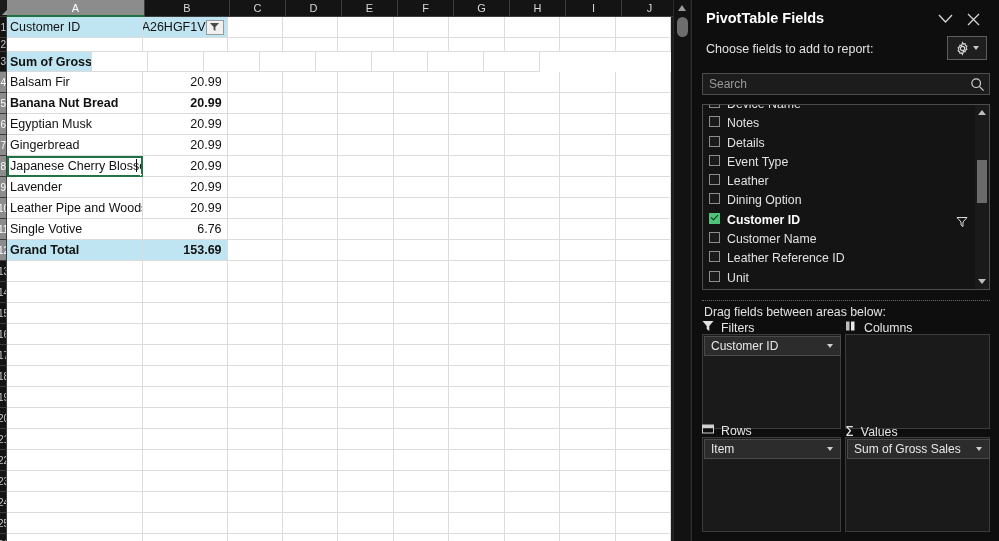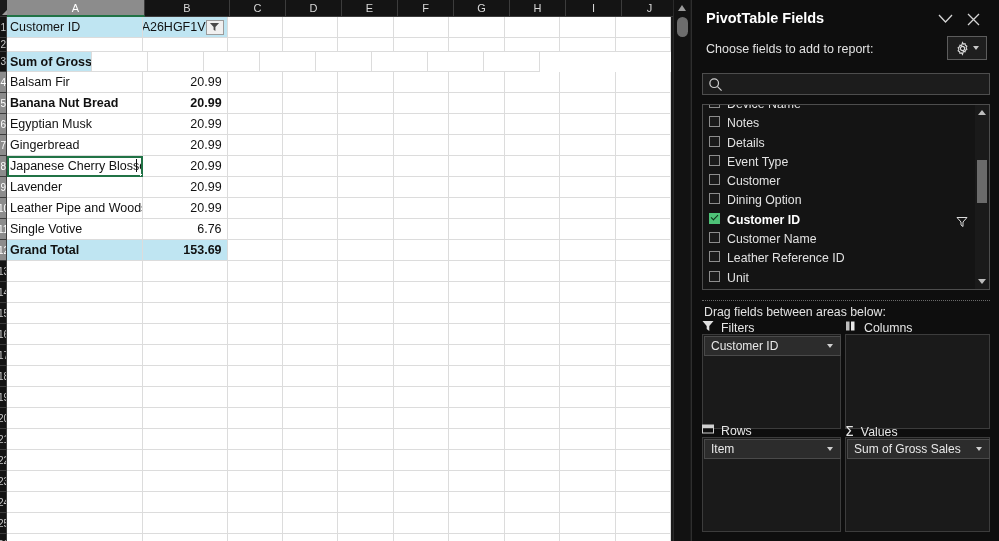--- a/index.html
+++ b/index.html
@@ -671,20 +671,21 @@
       <div id="gear-btn">
         <svg width="15" height="15" viewBox="0 0 20 20">
           <path fill="none" stroke="#d6d6d6" stroke-width="1.5" d="M10 7.2a2.8 2.8 0 1 0 0 5.6 2.8 2.8 0 0 0 0-5.6z"></path>
           <path fill="none" stroke="#d6d6d6" stroke-width="1.5" d="M10 2.2l1.2 1.9 2.2-.5.5 2.2 1.9 1.2-1 2 1 2-1.9 1.2-.5 2.2-2.2-.5L10 17.8l-1.2-1.9-2.2.5-.5-2.2L4.2 13l1-2-1-2 1.9-1.2.5-2.2 2.2.5z"></path>
         </svg>
         <span class="car"></span>
       </div>
     </div>
 
     <div id="search-box">
+      <input id="search-input" type="text" placeholder="Search" style="">
       <span id="search-icon">
         <svg width="15" height="15" viewBox="0 0 16 16">
           <circle cx="6.6" cy="6.6" r="4.6" fill="none" stroke="#cfcfcf" stroke-width="1.3"></circle>
           <path d="M10.2 10.2 L14.5 14.5" stroke="#cfcfcf" stroke-width="1.3" fill="none"></path>
         </svg>
       </span>
     </div>
 
     <div id="fieldlist">
       <div id="fl-inner">
@@ -699,21 +700,21 @@
           <div class="fitem">
             <span class="cb"></span>
             <span>Details</span>
           </div>
           <div class="fitem">
             <span class="cb"></span>
             <span>Event Type</span>
           </div>
           <div class="fitem">
             <span class="cb"></span>
-            <span>Customer</span>
+            <span>Leather</span>
           </div>
           <div class="fitem">
             <span class="cb"></span>
             <span>Dining Option</span>
           </div>
           <div class="fitem checked">
             <span class="cb"></span>
             <span>Customer ID</span>
             <span class="fl-filter-icon"><svg width="12" height="12" viewBox="0 0 12 12">
                 <path d="M1 1.5 H11 L7 6 V10.5 L5 9 V6 Z" fill="none" stroke="#dcdcdc" stroke-width="1"></path>

